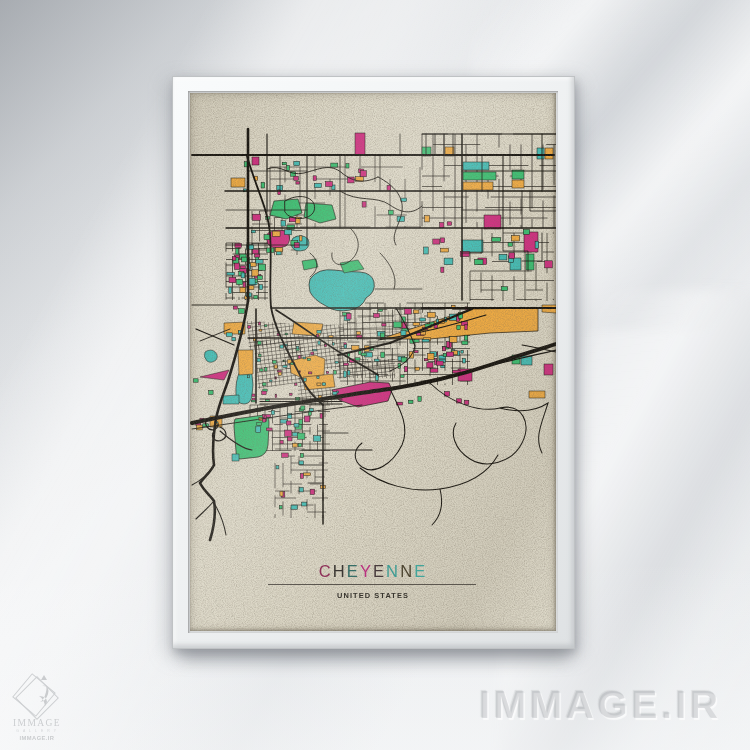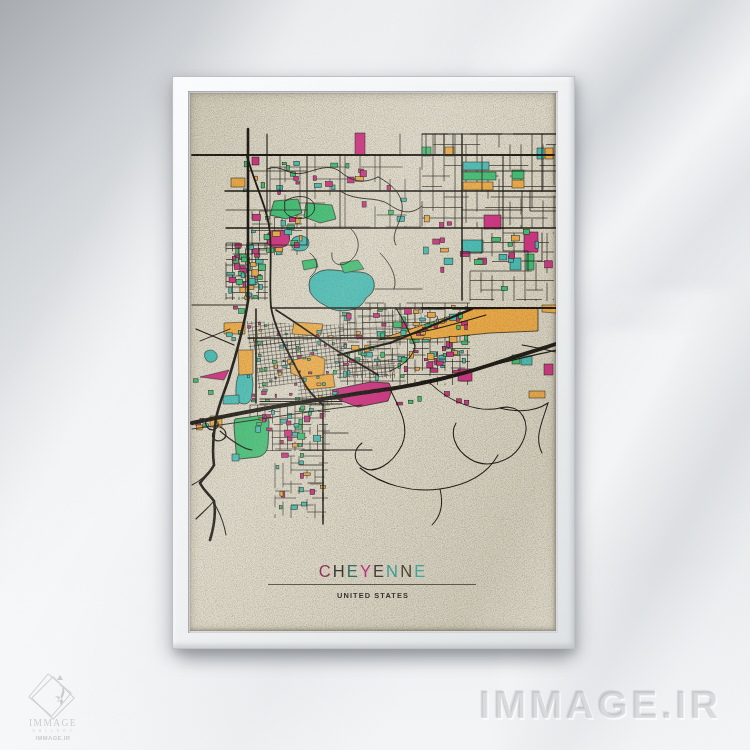--- a/index.html
+++ b/index.html
@@ -15,21 +15,21 @@
 <div class="abs" style="left:-40px;top:-40px;width:830px;height:830px;background:linear-gradient(119deg, transparent 21%, rgba(255,255,255,0.5) 29%, rgba(255,255,255,0.42) 37%, transparent 47%);filter:blur(7px)"></div>
 
 <div class="abs" style="left:0;top:0;width:750px;height:750px;background:linear-gradient(119deg, transparent 46%, rgba(188,193,199,0.2) 56%, transparent 68%)"></div>
 
 <div class="abs" style="left:470px;top:-70px;width:360px;height:400px;background:linear-gradient(131deg, transparent 12%, rgba(255,255,255,0.5) 26%, rgba(185,190,196,0.38) 42%, rgba(255,255,255,0.45) 57%, rgba(200,204,209,0.28) 70%, transparent 84%);filter:blur(5px)"></div>
 
 <div class="abs" style="left:500px;top:290px;width:300px;height:470px;background:linear-gradient(119deg, transparent 18%, rgba(255,255,255,0.4) 36%, rgba(184,188,194,0.32) 56%, rgba(225,228,231,0.18) 70%, transparent 86%);filter:blur(6px)"></div>
 
 <div class="abs" style="left:0;top:560px;width:750px;height:200px;background:linear-gradient(180deg, transparent, rgba(250,251,252,0.45))"></div>
 
-<div class="abs" style="left:24px;top:670px;width:110px;height:78px;opacity:0.62">
+<div class="abs" style="left:8px;top:670px;width:110px;height:78px;opacity:0.62">
 <svg width="110" height="78" viewBox="0 0 110 78" xmlns="http://www.w3.org/2000/svg">
 <g stroke="#b5b8bb" fill="none" stroke-width="1">
 <rect x="14" y="13" width="30" height="30" transform="rotate(45 29 28)"></rect>
 <rect x="11" y="10" width="30" height="30" transform="rotate(40 26 25)"></rect>
 </g>
 <path d="M33,10 l3,-5 l3,5 Z M34,16 q6,-2 4,6 q-2,8 -6,10 q6,-1 8,-8 q2,-9 -6,-8 Z M31,26 q8,0 8,6 l-2,4 q-1,-7 -6,-10 Z" fill="#b0b3b6"></path>
 <text x="29" y="56" text-anchor="middle" font-family="Liberation Serif,serif" font-size="9.5" letter-spacing="1.4" fill="#b2b5b8">IMMAGE</text>
 <text x="29" y="62" text-anchor="middle" font-size="3.4" letter-spacing="1.6" fill="#bcbfc2">G A L L E R Y</text>
 <text x="29" y="70" text-anchor="middle" font-size="5.8" font-weight="bold" letter-spacing="0.4" fill="#aeb1b4">IMMAGE.IR</text>
 </svg>

